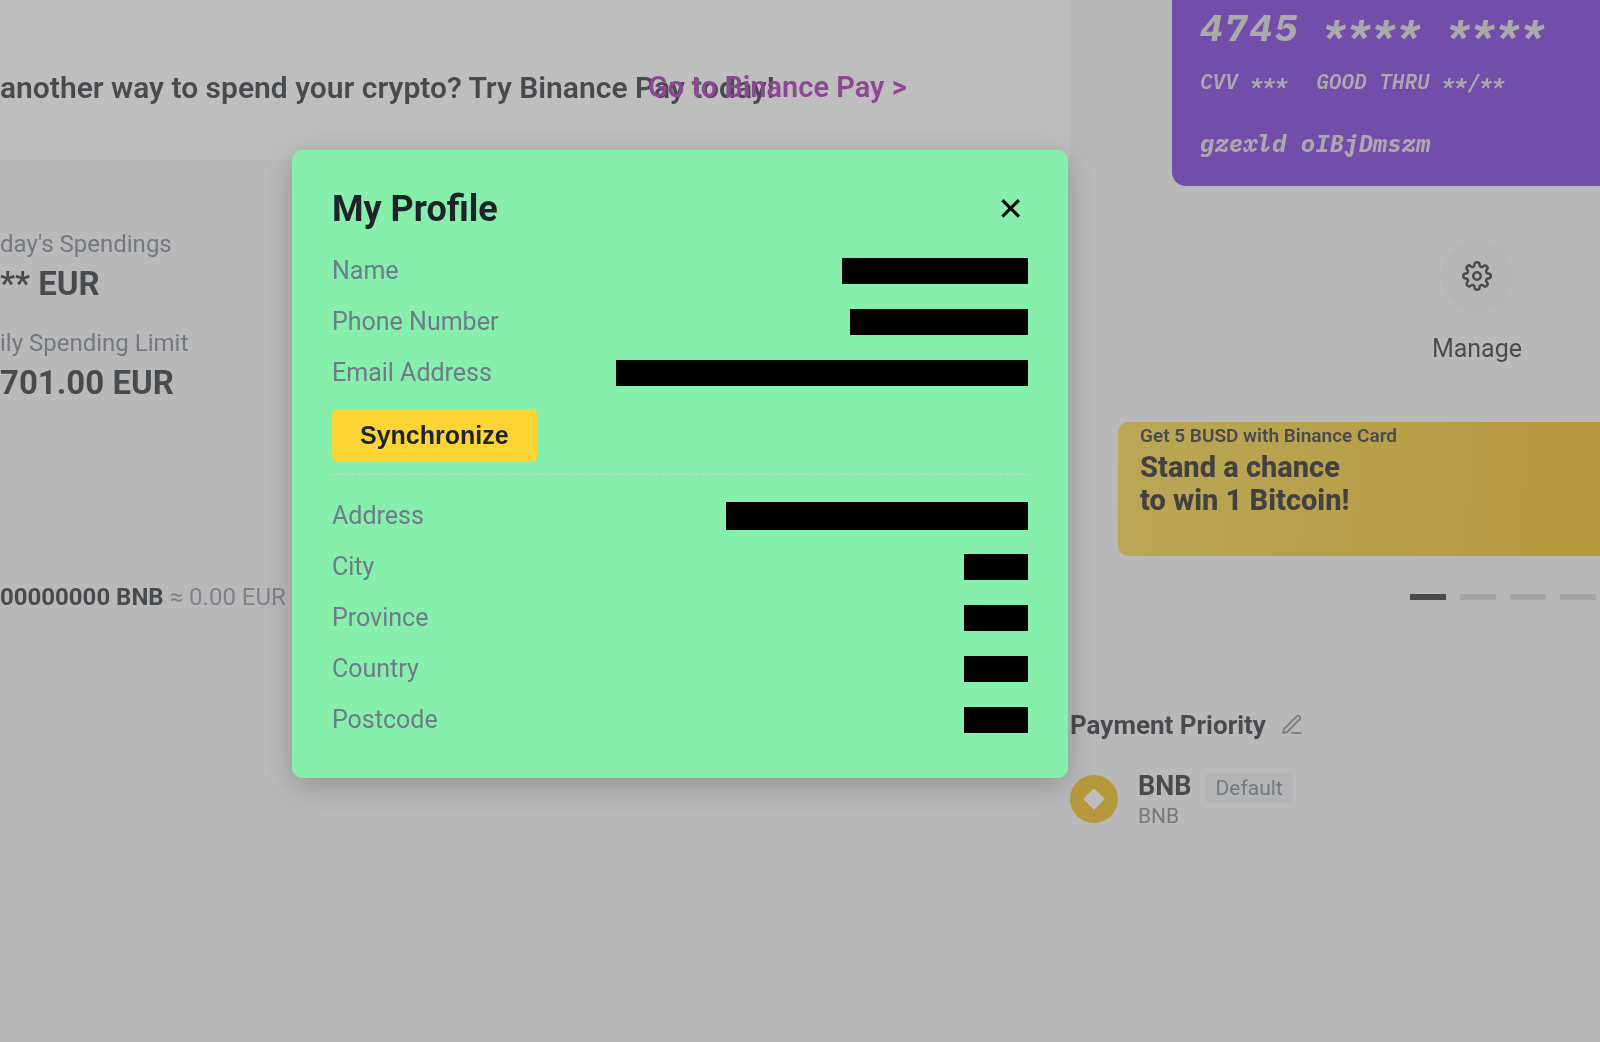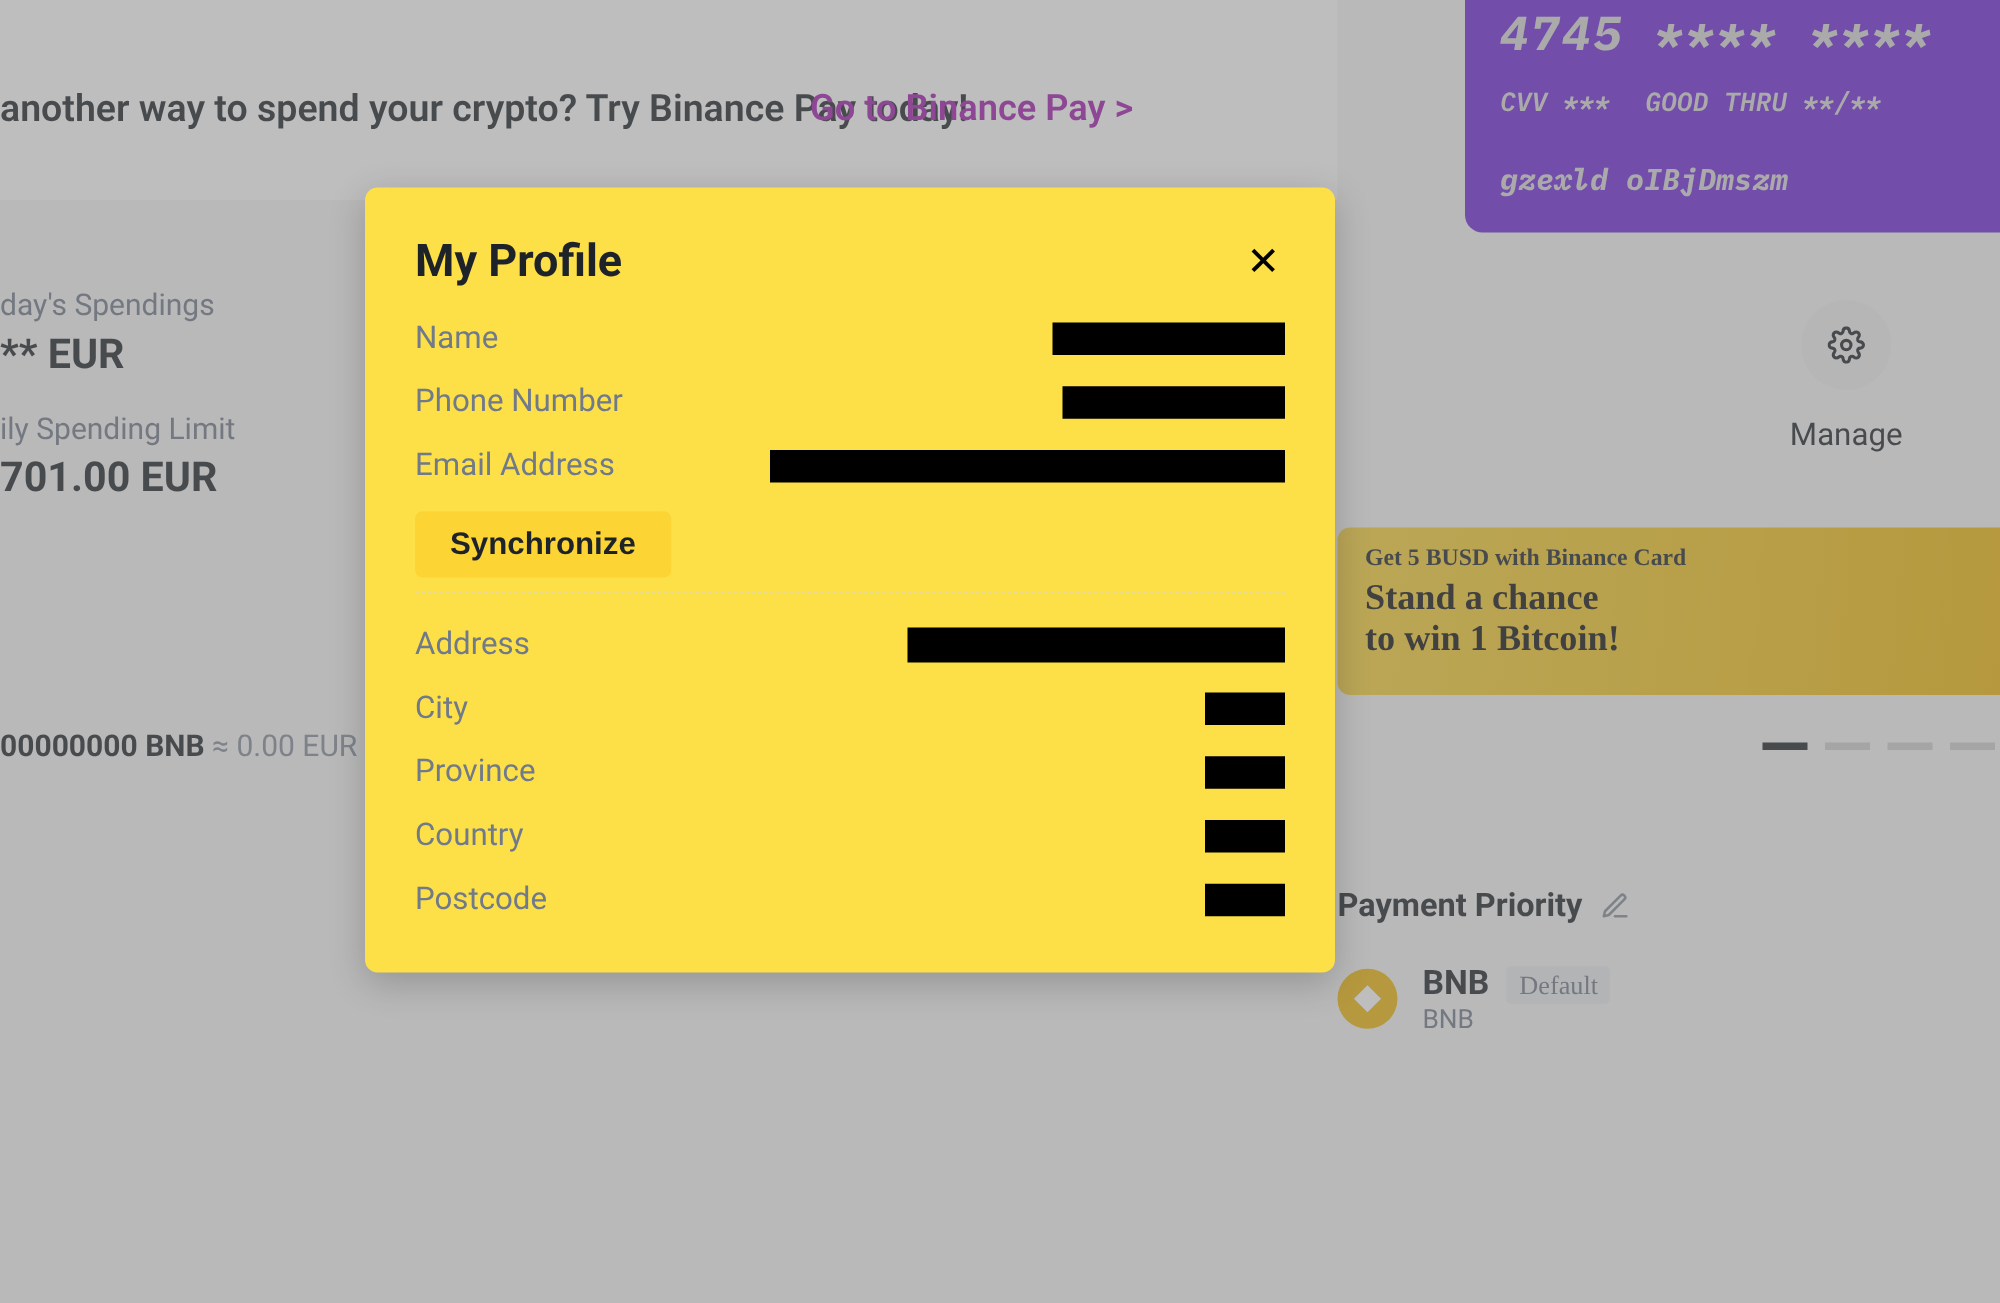--- a/index.html
+++ b/index.html
@@ -24,41 +24,41 @@
   .bg-card { position: absolute; top: 0; right: 0; width: 428px; height: 186px; background: #6d28d9; border-bottom-left-radius: 14px; color: #d8d8d8; padding: 0 28px; font-family: "IBM Plex Mono","Menlo",monospace; font-style: italic; }
   .bg-card .num { font-size: 38px; font-weight: 700; letter-spacing: 2px; margin-top: 2px; white-space: nowrap; }
   .bg-card .meta { font-size: 21px; font-weight: 600; margin-top: 16px; white-space: nowrap; }
   .bg-card .meta .gap { display: inline-block; width: 28px; }
   .bg-card .holder { font-size: 24px; font-weight: 700; margin-top: 32px; }
 
   .bg-manage-wrap { position: absolute; top: 240px; right: 78px; text-align: center; }
   .bg-manage-btn { width: 72px; height: 72px; border-radius: 50%; background: #efefef; display:flex; align-items:center; justify-content:center; margin: 0 auto 22px; }
   .bg-manage-label { font-size: 25px; color: #1e2329; }
 
-  .bg-promo { position: absolute; top: 422px; right: 0; width: 530px; height: 134px; background: linear-gradient(95deg,#f8d33a 0%,#f0b90b 100%); border-top-left-radius: 10px; border-bottom-left-radius: 10px; padding: 14px 22px; font-family: Liberation Serif, serif; }
+  .bg-promo { position: absolute; top: 422px; right: 0; width: 482px; height: 134px; background: linear-gradient(95deg,#f8d33a 0%,#f0b90b 100%); border-top-left-radius: 10px; border-bottom-left-radius: 10px; padding: 2px 22px; }
   .bg-promo .small { font-size: 19px; font-weight: 600; color: #1e2329; margin-bottom: 4px; }
   .bg-promo .big { font-size: 29px; font-weight: 800; color: #111; line-height: 1.15; }
 
   .bg-dots { position: absolute; top: 594px; right: 4px; display: flex; gap: 14px; }
   .bg-dots span { width: 36px; height: 6px; background: #d0d0d0; }
   .bg-dots span.active { background: #1e2329; }
 
   .bg-priority { position: absolute; top: 710px; right: 0; width: 530px; }
   .bg-priority .title-row { display:flex; align-items:center; gap: 14px; margin-bottom: 30px; }
   .bg-priority h2 { font-size: 26px; font-weight: 700; color: #1e2329; }
   .bg-priority .row { display:flex; align-items:center; gap: 20px; }
   .bg-priority .coin-ic { width: 48px; height: 48px; border-radius: 50%; background: #f0b90b; display:flex; align-items:center; justify-content:center; }
   .bg-priority .coin-name { font-size: 27px; font-weight: 700; color: #1e2329; }
-  .bg-priority .badge { font-size: 21px; color: #707a8a; background: #eaecef; padding: 3px 10px; border-radius: 4px; margin-left: 10px; font-family: Liberation Serif, serif; }
+  .bg-priority .badge { font-size: 21px; color: #707a8a; background: #eaecef; padding: 3px 10px; border-radius: 4px; margin-left: 10px; }
   .bg-priority .sub { font-size: 21px; color: #707a8a; margin-top: 2px; }
 
   .scrim { position:absolute; inset:0; background: rgba(120,120,120,0.48); }
 
   
-  .modal { position: absolute; top: 150px; left: 292px; width: 776px; background: #fde047; border-radius: 10px; padding: 38px 40px 44px; box-shadow: 0 8px 30px rgba(0,0,0,.2); }
+  .modal { position: absolute; top: 150px; left: 292px; width: 776px; background: #86efac; border-radius: 10px; padding: 38px 40px 44px; box-shadow: 0 8px 30px rgba(0,0,0,.2); }
   .modal-header { display:flex; align-items:center; justify-content:space-between; margin-bottom: 26px; }
   .modal-title { font-size: 36px; font-weight: 700; color: #1e2329; }
   .close-btn { font-size: 32px; line-height: 1; cursor: pointer; user-select:none; padding: 4px; }
 
   .field-row { display:flex; align-items:center; justify-content:space-between; margin-bottom: 22px; }
   .field-label { font-size: 25px; color: #707a8a; }
   .redact { background: #000; height: 26px; }
   .redact.w-name { width: 186px; }
   .redact.w-phone { width: 178px; }
   .redact.w-email { width: 412px; }

